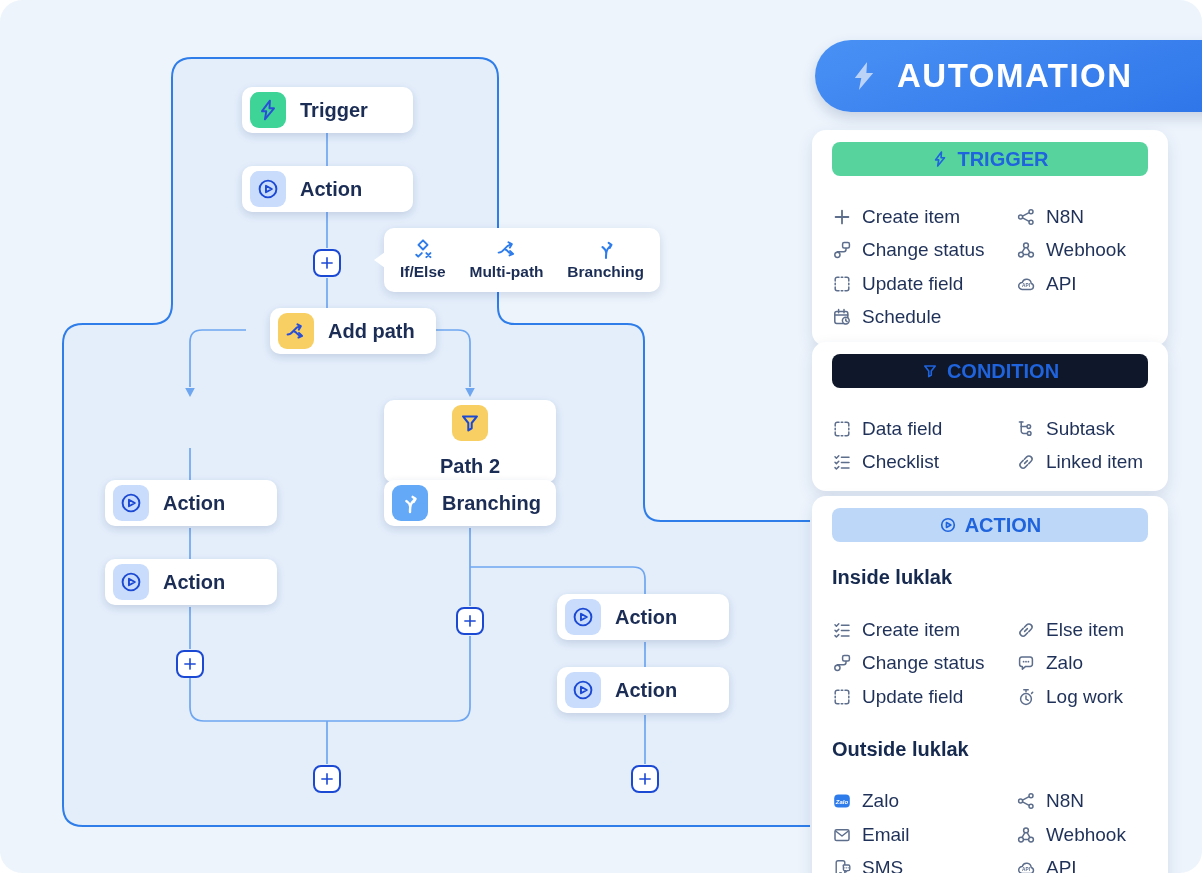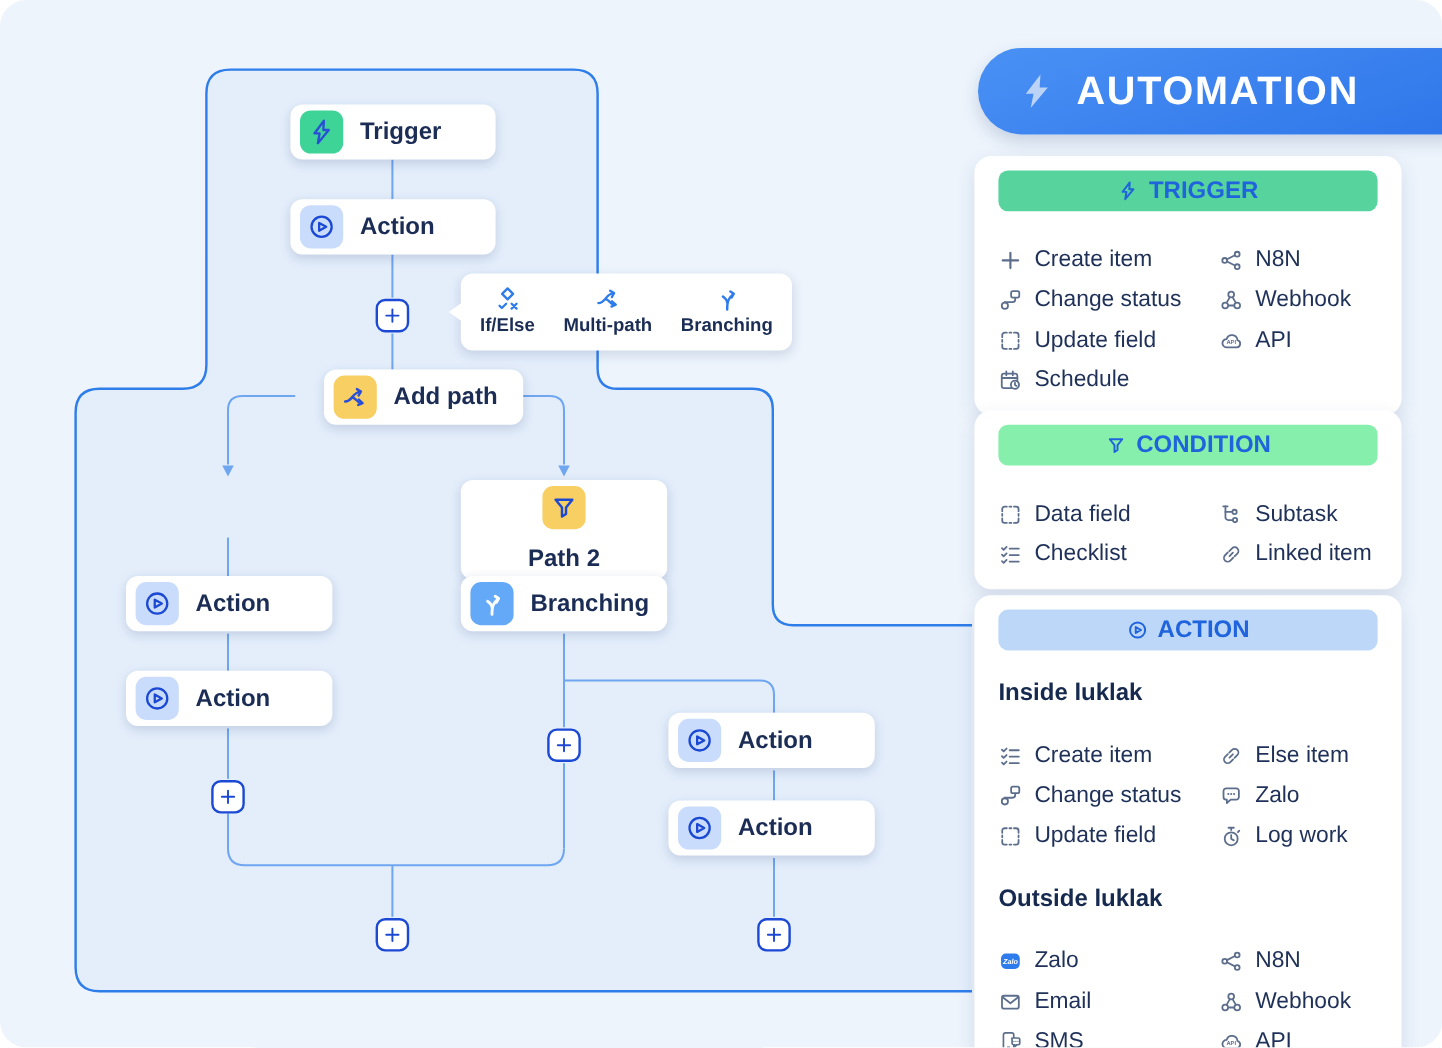--- a/index.html
+++ b/index.html
@@ -54,21 +54,21 @@
   .panel{
     position:absolute;z-index:5;left:812px;width:356px;background:#fff;
     border-radius:14px;box-shadow:0 6px 16px rgba(21,48,106,.12);
     padding:12px 12px 12px;
   }
   .phead{
     height:34px;border-radius:8px;margin:0 8px 8px;display:flex;align-items:center;
     justify-content:center;gap:8px;font-size:20px;font-weight:700;color:#1f63dd;
   }
   .phead-green{background:#57d49e;}
-  .phead-yellow{background:#86efac;}
+  .phead-yellow{background:#0f172a;}
   .phead-blue{background:#bcd7f8;}
   .pgrid{display:grid;grid-template-columns:184px 1fr;grid-auto-rows:33.5px;
     align-items:center;padding:0 8px;margin-top:24px;}
   .prow{display:flex;align-items:center;gap:10px;color:#5d6e8c;cursor:pointer;}
   .prow .plabel{font-size:19px;color:#1f3158;white-space:nowrap;}
   .psection{font-size:20px;font-weight:700;color:#16294e;margin:24px 8px 4px;}
   .icw{flex:none;display:inline-flex;}
 </style>
 </head>
 <body>

